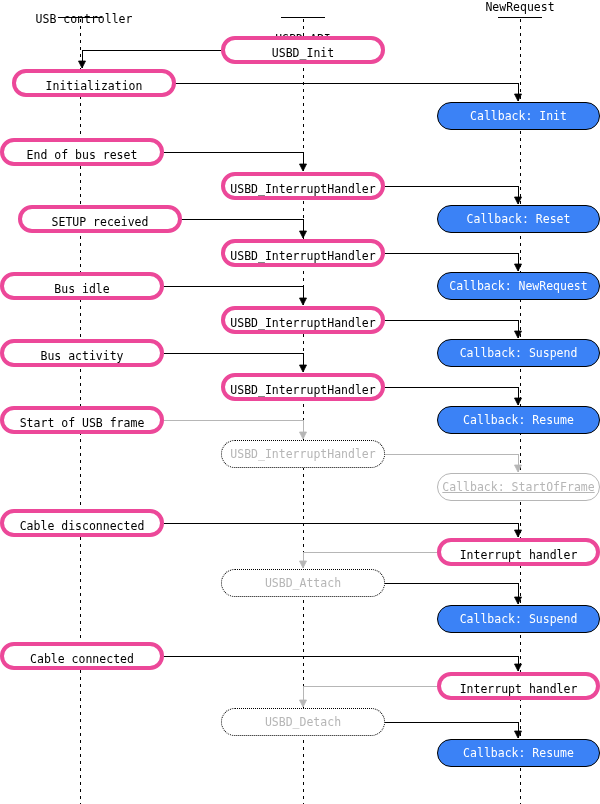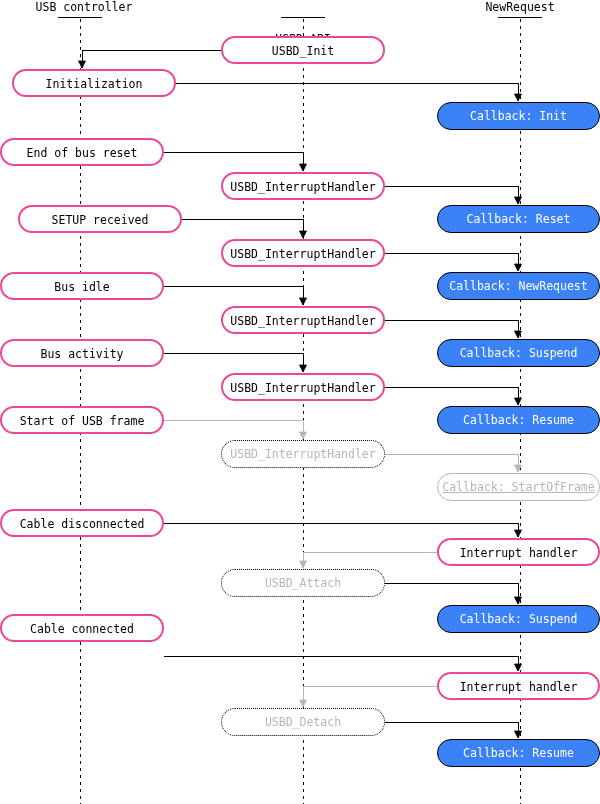--- a/index.html
+++ b/index.html
@@ -22,21 +22,21 @@
     height:28px;
     line-height:26px;
     text-align:center;
     font-size:11.5px;
     white-space:nowrap;
     overflow:hidden;
     border-radius:14px;
   }
   .node.white{
     background:#ffffff;
-    border:2px solid #ec4899;
+    border:4px solid #ec4899;
     color:#000000;
   }
   .node.black{
     background:#3b82f6;
     border:1px solid #000000;
     color:#ffffff;
   }
   .node.ghost-dotted{
     background:#ffffff;
     border:1px dotted #000000;
@@ -109,21 +109,21 @@
       <line x1="518" y1="656" x2="518" y2="671" stroke="#000000" stroke-width="1" shape-rendering="crispEdges"></line>
       <path d="M 514.5 664 L 518 671 L 521.5 664 Z" fill="#000000" stroke="#000000" stroke-width="0.8"></path>
       <line x1="437" y1="686" x2="303" y2="686" stroke="#b6b6b6" stroke-width="1" shape-rendering="crispEdges"></line>
       <line x1="303" y1="686" x2="303" y2="707" stroke="#b6b6b6" stroke-width="1" shape-rendering="crispEdges"></line>
       <path d="M 299.5 700 L 303 707 L 306.5 700 Z" fill="#b6b6b6" stroke="#b6b6b6" stroke-width="0.8"></path>
       <line x1="385" y1="722" x2="518" y2="722" stroke="#000000" stroke-width="1" shape-rendering="crispEdges"></line>
       <line x1="518" y1="722" x2="518" y2="738" stroke="#000000" stroke-width="1" shape-rendering="crispEdges"></line>
       <path d="M 514.5 731 L 518 738 L 521.5 731 Z" fill="#000000" stroke="#000000" stroke-width="0.8"></path>
     </svg>
   <div id="headers">
-      <div class="hdr" style="left: 80px; top: 0px; padding-left: 8px;">USB controller</div>
+      <div class="hdr" style="left: 80px; top: 12px; padding-left: 8px;">USB controller</div>
       <div class="hdr" style="left: 303px; top: 0px; margin-top: 32px;">USBD API</div>
       <div class="hdr" style="left: 520px; top: 0px;">NewRequest</div>
     </div>
   <div id="nodes">
       <div class="node white" style="left: 221px; top: 36px; width: 164px;">USBD_Init</div>
       <div class="node white" style="left: 12px; top: 69px; width: 164px;">Initialization</div>
       <div class="node black" style="left: 437px; top: 102px; width: 163px;">Callback: Init</div>
       <div class="node white" style="left: 0px; top: 138px; width: 164px;">End of bus reset</div>
       <div class="node white" style="left: 221px; top: 172px; width: 164px;">USBD_InterruptHandler</div>
       <div class="node white" style="left: 18px; top: 205px; width: 164px;">SETUP received</div>
@@ -136,18 +136,18 @@
       <div class="node black" style="left: 437px; top: 339px; width: 163px;">Callback: Suspend</div>
       <div class="node white" style="left: 221px; top: 373px; width: 164px;">USBD_InterruptHandler</div>
       <div class="node white" style="left: 0px; top: 406px; width: 164px;">Start of USB frame</div>
       <div class="node black" style="left: 437px; top: 406px; width: 163px;">Callback: Resume</div>
       <div class="node ghost-dotted" style="left: 221px; top: 440px; width: 164px;">USBD_InterruptHandler</div>
       <div class="node ghost-solid" style="left: 437px; top: 473px; width: 163px;">Callback: StartOfFrame</div>
       <div class="node white" style="left: 0px; top: 509px; width: 164px;">Cable disconnected</div>
       <div class="node white" style="left: 437px; top: 538px; width: 163px;">Interrupt handler</div>
       <div class="node ghost-dotted" style="left: 221px; top: 569px; width: 164px;">USBD_Attach</div>
       <div class="node black" style="left: 437px; top: 605px; width: 163px;">Callback: Suspend</div>
-      <div class="node white" style="left: 0px; top: 614px; width: 164px;">Cable connected</div>
+      <div class="node white" style="left: 0px; top: 642px; width: 164px;">Cable connected</div>
       <div class="node white" style="left: 437px; top: 672px; width: 163px;">Interrupt handler</div>
       <div class="node ghost-dotted" style="left: 221px; top: 708px; width: 164px;">USBD_Detach</div>
       <div class="node black" style="left: 437px; top: 739px; width: 163px;">Callback: Resume</div>
     </div>
 </div>
 
 </body></html>

